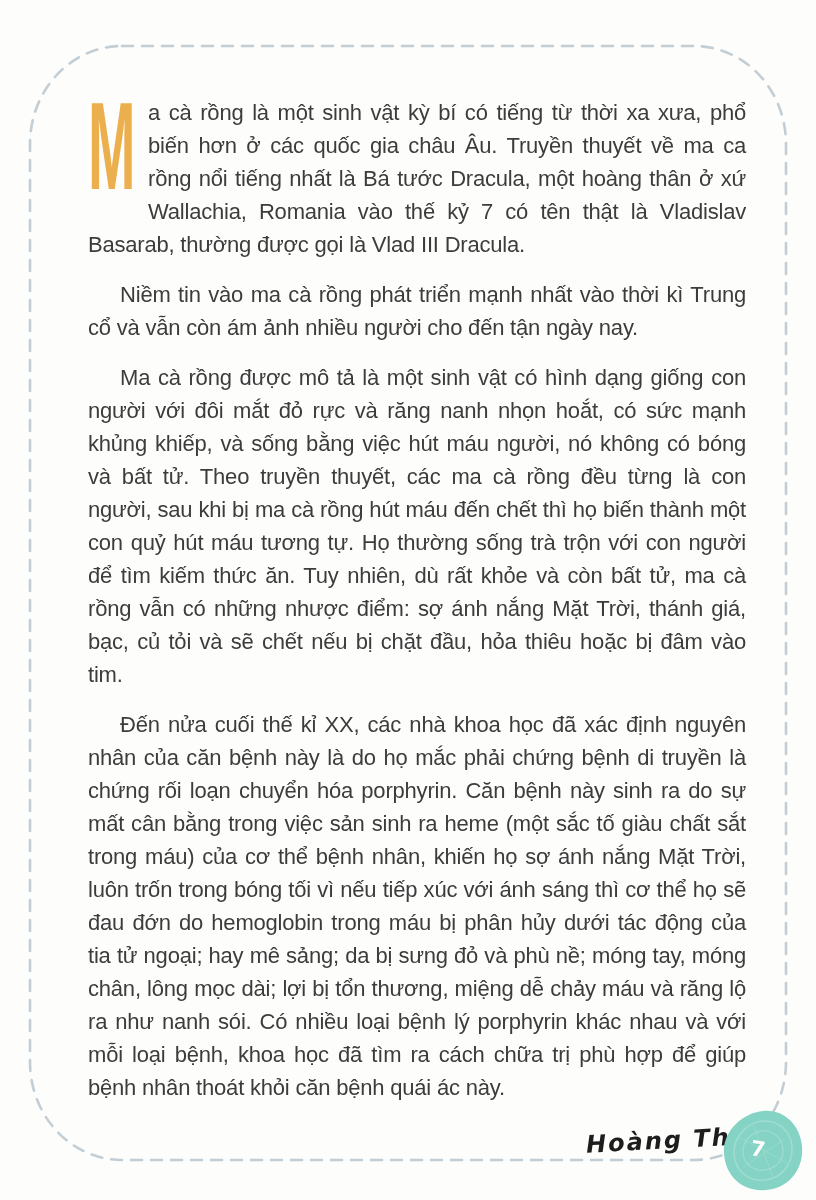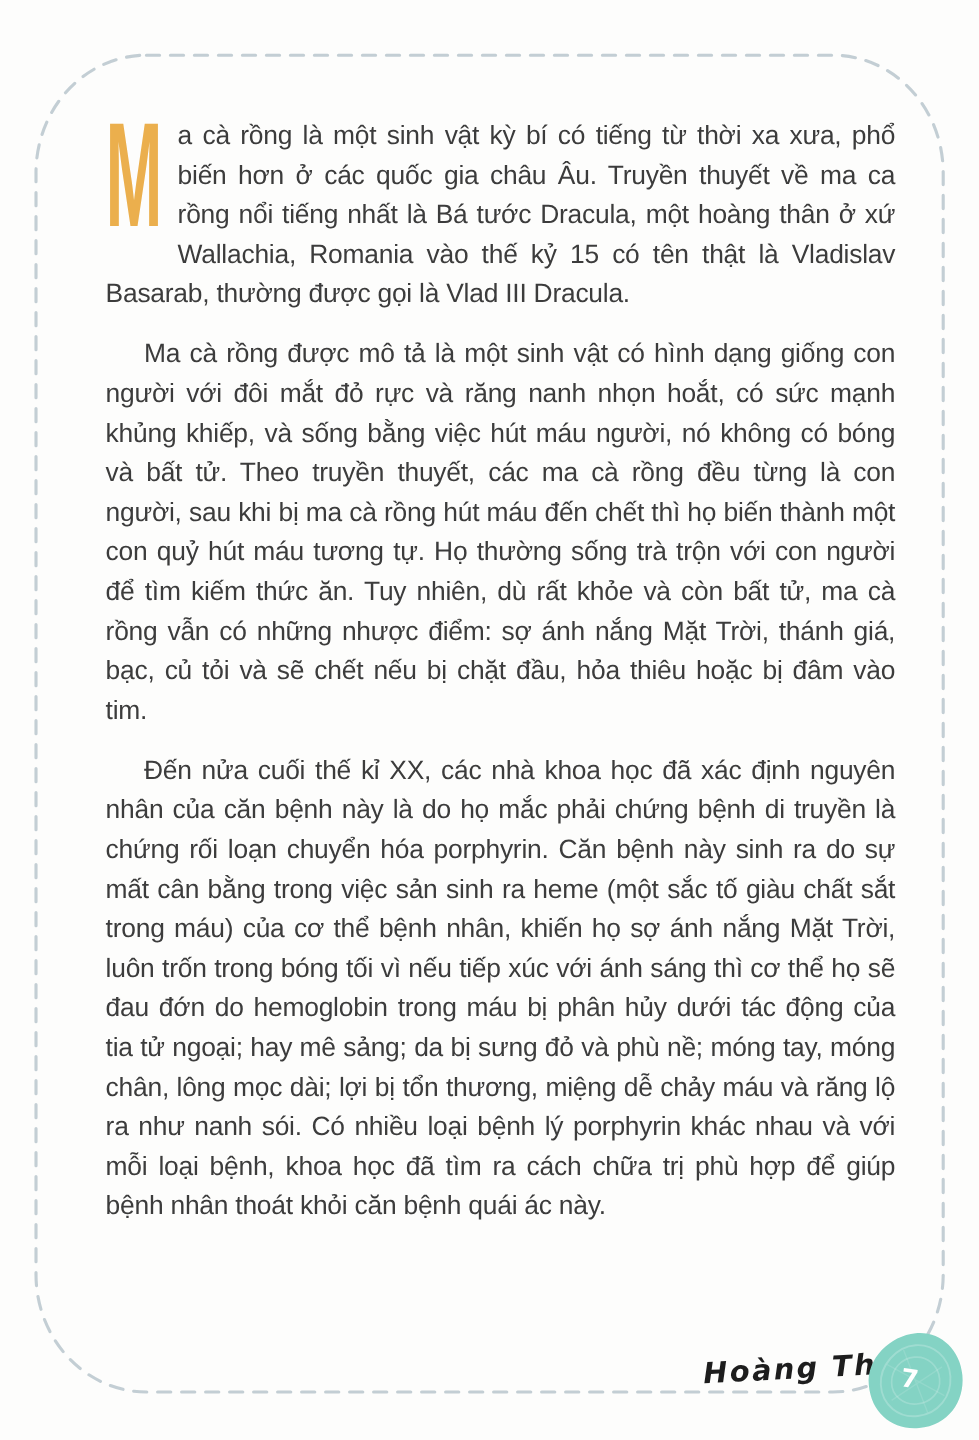--- a/index.html
+++ b/index.html
@@ -62,22 +62,23 @@
 <div class="sheet">
 
   <svg class="border-svg" viewBox="0 0 816 1200" xmlns="http://www.w3.org/2000/svg" aria-hidden="true">
     <rect x="30" y="46" width="756" height="1114" rx="92" ry="98" fill="none" stroke="#b9c6cc" stroke-width="2.6" stroke-dasharray="11 9" stroke-linecap="round" opacity="0.85"></rect>
   </svg>
 
   <div class="content">
     <p class="para">
       <span class="dropcap">
           <span class="dropcap-glyph">M</span>
-        </span><span class="ptext">a cà rồng là một sinh vật kỳ bí có tiếng từ thời xa xưa, phổ biến hơn ở các quốc gia châu Âu. Truyền thuyết về ma ca rồng nổi tiếng nhất là Bá tước Dracula, một hoàng thân ở xứ Wallachia, Romania vào thế kỷ 15 có tên thật là Vladislav Basarab, thường được gọi là Vlad III Dracula.</span>
+        </span><span class="ptext">a cà rồng là một sinh vật kỳ bí có tiếng từ thời xa xưa, phổ biến hơn ở các quốc gia châu Âu. Truyền thuyết về ma ca rồng nổi tiếng nhất là Bá tước Dracula, một hoàng thân ở xứ Wallachia, Romania vào thế kỷ 7 có tên thật là Vladislav Basarab, thường được gọi là Vlad III Dracula.</span>
     </p>
+    <p class="para indent">Niềm tin vào ma cà rồng phát triển mạnh nhất vào thời kì Trung cổ và vẫn còn ám ảnh nhiều người cho đến tận ngày nay.</p>
     <p class="para indent">Ma cà rồng được mô tả là một sinh vật có hình dạng giống con người với đôi mắt đỏ rực và răng nanh nhọn hoắt, có sức mạnh khủng khiếp, và sống bằng việc hút máu người, nó không có bóng và bất tử. Theo truyền thuyết, các ma cà rồng đều từng là con người, sau khi bị ma cà rồng hút máu đến chết thì họ biến thành một con quỷ hút máu tương tự. Họ thường sống trà trộn với con người để tìm kiếm thức ăn. Tuy nhiên, dù rất khỏe và còn bất tử, ma cà rồng vẫn có những nhược điểm: sợ ánh nắng Mặt Trời, thánh giá, bạc, củ tỏi và sẽ chết nếu bị chặt đầu, hỏa thiêu hoặc bị đâm vào tim.</p>
     <p class="para indent">Đến nửa cuối thế kỉ XX, các nhà khoa học đã xác định nguyên nhân của căn bệnh này là do họ mắc phải chứng bệnh di truyền là chứng rối loạn chuyển hóa porphyrin. Căn bệnh này sinh ra do sự mất cân bằng trong việc sản sinh ra heme (một sắc tố giàu chất sắt trong máu) của cơ thể bệnh nhân, khiến họ sợ ánh nắng Mặt Trời, luôn trốn trong bóng tối vì nếu tiếp xúc với ánh sáng thì cơ thể họ sẽ đau đớn do hemoglobin trong máu bị phân hủy dưới tác động của tia tử ngoại; hay mê sảng; da bị sưng đỏ và phù nề; móng tay, móng chân, lông mọc dài; lợi bị tổn thương, miệng dễ chảy máu và răng lộ ra như nanh sói. Có nhiều loại bệnh lý porphyrin khác nhau và với mỗi loại bệnh, khoa học đã tìm ra cách chữa trị phù hợp để giúp bệnh nhân thoát khỏi căn bệnh quái ác này.</p>
   </div>
 
   <div class="signature">Hoàng Thúy</div>
 
   <div class="page-badge">
     <svg viewBox="0 0 88 88" xmlns="http://www.w3.org/2000/svg" aria-hidden="true">
       <path d="M44,4 C64,2 81,17 83,39 C85,61 71,81 47,83 C25,85 7,71 5,47 C3,25 23,6 44,4 Z" fill="#84d3c4"></path>
       <path d="M44,14 C59,13 72,24 73,40 C74,57 63,71 46,73 C30,75 16,64 15,47 C14,31 28,15 44,14 Z" fill="none" stroke="#ffffff" stroke-width="1.6" opacity="0.22"></path>

